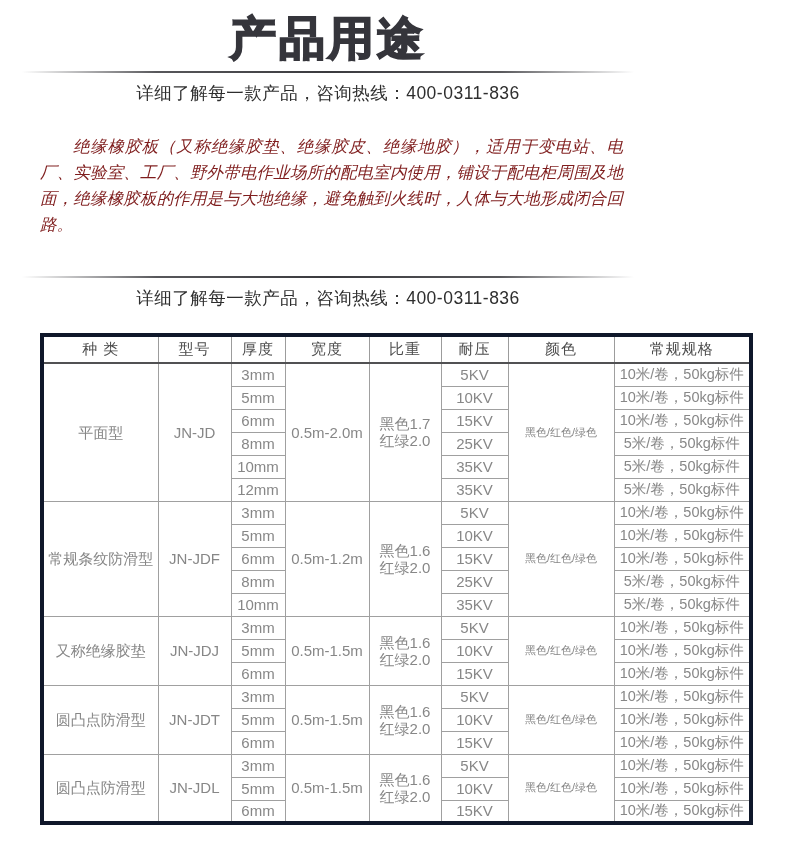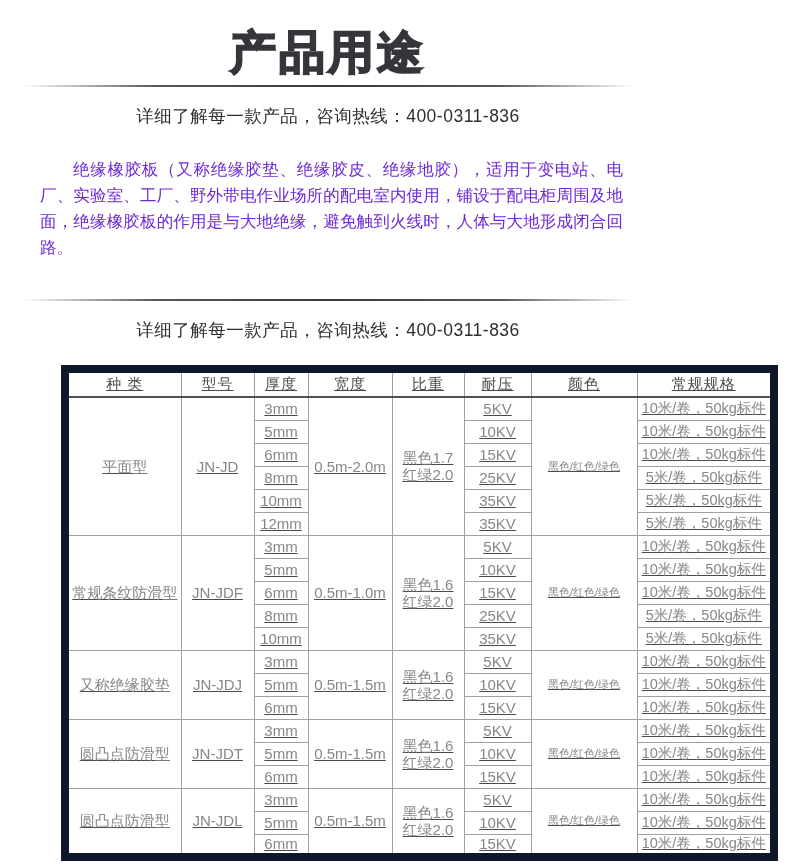--- a/index.html
+++ b/index.html
@@ -4,21 +4,21 @@
 <style>
   * { margin: 0; padding: 0; box-sizing: border-box; }
   html, body { background: #ffffff; }
   body {
     width: 790px;
     height: 868px;
     font-family: "Liberation Sans", "DejaVu Sans", sans-serif;
     color: #4a4a4a;
     overflow: hidden;
   }
-  .page { width: 656px; padding-top: 26px; border-radius: 12px; }
+  .page { width: 656px; padding-top: 12px; border-radius: 12px; }
 
   
   .sec-title {
     text-align: center;
     font-size: 46px;
     line-height: 52px;
     font-weight: 900;
     letter-spacing: 3px;
     color: #35353b;
     -webkit-text-stroke: 1.8px #35353b;
@@ -31,45 +31,45 @@
       rgba(58,58,62,0) 0%,
       rgba(58,58,62,0.85) 22%,
       #3a3a3e 50%,
       rgba(58,58,62,0.85) 78%,
       rgba(58,58,62,0) 100%);
   }
   .hotline {
     text-align: center;
     font-size: 17.5px;
     color: #2e2e2e;
-    margin-top: 17px;
+    margin-top: 8px;
     letter-spacing: 0.5px;
   }
 
   
   .desc {
     margin: 28px 33px 0 40px;
     font-size: 16.5px;
     line-height: 26px;
-    color: #6d28d9;
+    color: #7f1d1d;
     text-indent: 2em;
     text-align: justify;
+    font-style: italic;
   }
 
   
   .section-specs { margin-top: 39px; }
 
   
   table.spec {
-    margin: 23px 0 0 61px;
+    margin: 23px 0 0 40px;
     border-collapse: collapse;
     table-layout: fixed;
     width: 711px;
-    border: 8px solid #0f172a;
-    text-decoration: underline;
+    border: 4px solid #0f172a;
   }
   table.spec th {
     height: 28px;
     font-size: 15px;
     font-weight: 400;
     color: #4c4c4c;
     letter-spacing: 1px;
     border-right: 1px solid #9c9c9c;
     border-bottom: 2px solid #515153;
     background: #ffffff;
@@ -161,21 +161,21 @@
           </tr>
           <tr>
             <td>12mm</td>
             <td>35KV</td>
             <td class="spec-cell">5米/卷，50kg标件</td>
           </tr>
           <tr class="group-start">
             <td rowspan="5">常规条纹防滑型</td>
             <td rowspan="5">JN-JDF</td>
             <td>3mm</td>
-            <td rowspan="5">0.5m-1.0m</td>
+            <td rowspan="5">0.5m-1.2m</td>
             <td rowspan="5">黑色1.6<br>红绿2.0</td>
             <td>5KV</td>
             <td rowspan="5" class="color-cell">黑色/红色/绿色</td>
             <td class="spec-cell">10米/卷，50kg标件</td>
           </tr>
           <tr>
             <td>5mm</td>
             <td>10KV</td>
             <td class="spec-cell">10米/卷，50kg标件</td>
           </tr>

